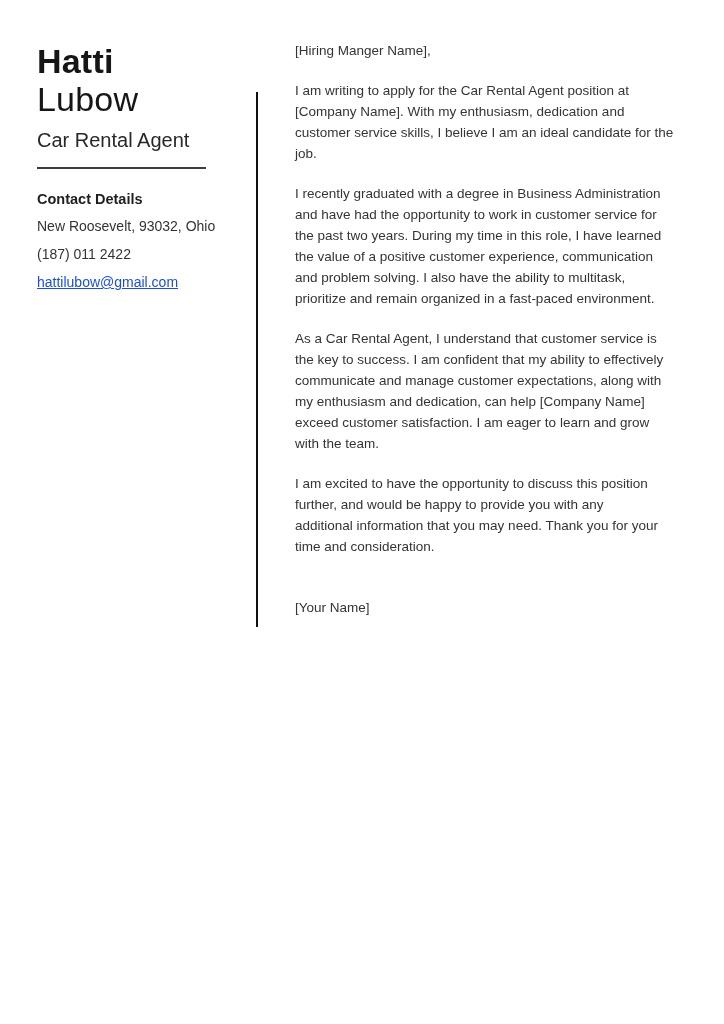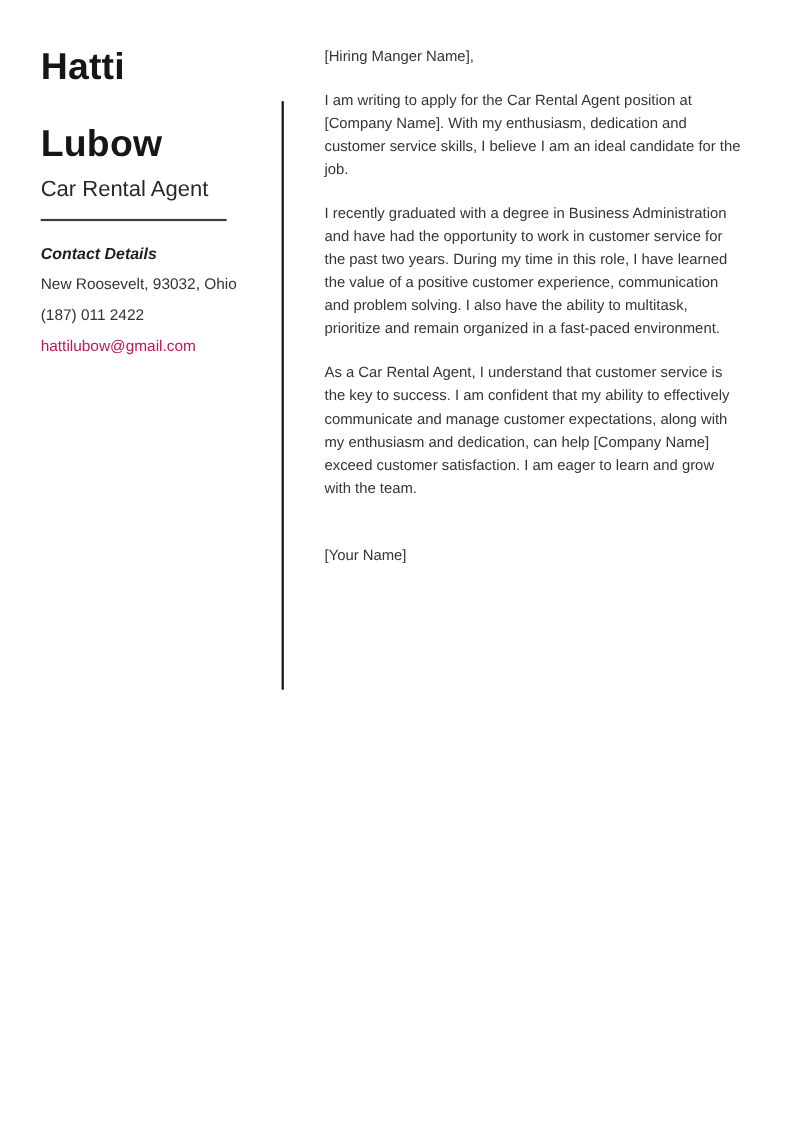--- a/index.html
+++ b/index.html
@@ -22,50 +22,50 @@
     top: 42px;
     width: 200px;
   }
   .name {
     font-size: 34px;
     line-height: 38px;
     color: #161616;
     letter-spacing: 0.2px;
   }
   .name .first { display: block; font-weight: 700; }
-  .name .last  { display: block; font-weight: 700; margin-top: 32px; }
+  .name .last  { display: block; font-weight: 400; }
   .job-title {
     margin-top: 12px;
     font-size: 20px;
     line-height: 20px;
     font-weight: 400;
     color: #282828;
   }
   .h-divider {
     margin-top: 17px;
     width: 169px;
     height: 0;
     border-top: 2px solid #3c3c3c;
   }
   .contact-heading {
     margin-top: 22px;
     font-size: 14.5px;
     font-weight: 700;
     color: #1e1e1e;
-    font-style: italic;
   }
   .contact-line {
     margin-top: 11px;
     font-size: 14px;
     line-height: 17px;
     color: #333333;
   }
   .contact-line a,
   .email-link {
-    color: #be185d;
+    color: #1d4ed8;
+    text-decoration: underline;
     cursor: pointer;
   }
 
   
   .v-divider {
     position: absolute;
     left: 256px;
     top: 92px;
     width: 2px;
     height: 535px;
@@ -121,18 +121,22 @@
 the past two years. During my time in this role, I have learned
 the value of a positive customer experience, communication
 and problem solving. I also have the ability to multitask,
 prioritize and remain organized in a fast-paced environment.</p>
     <p class="para">As a Car Rental Agent, I understand that customer service is
 the key to success. I am confident that my ability to effectively
 communicate and manage customer expectations, along with
 my enthusiasm and dedication, can help [Company Name]
 exceed customer satisfaction. I am eager to learn and grow
 with the team.</p>
+    <p class="para">I am excited to have the opportunity to discuss this position
+further, and would be happy to provide you with any
+additional information that you may need. Thank you for your
+time and consideration.</p>
     <div class="closing">
       <span>[Your Name]</span>
     </div>
   </main>
 
 </div>
 
 </body></html>

